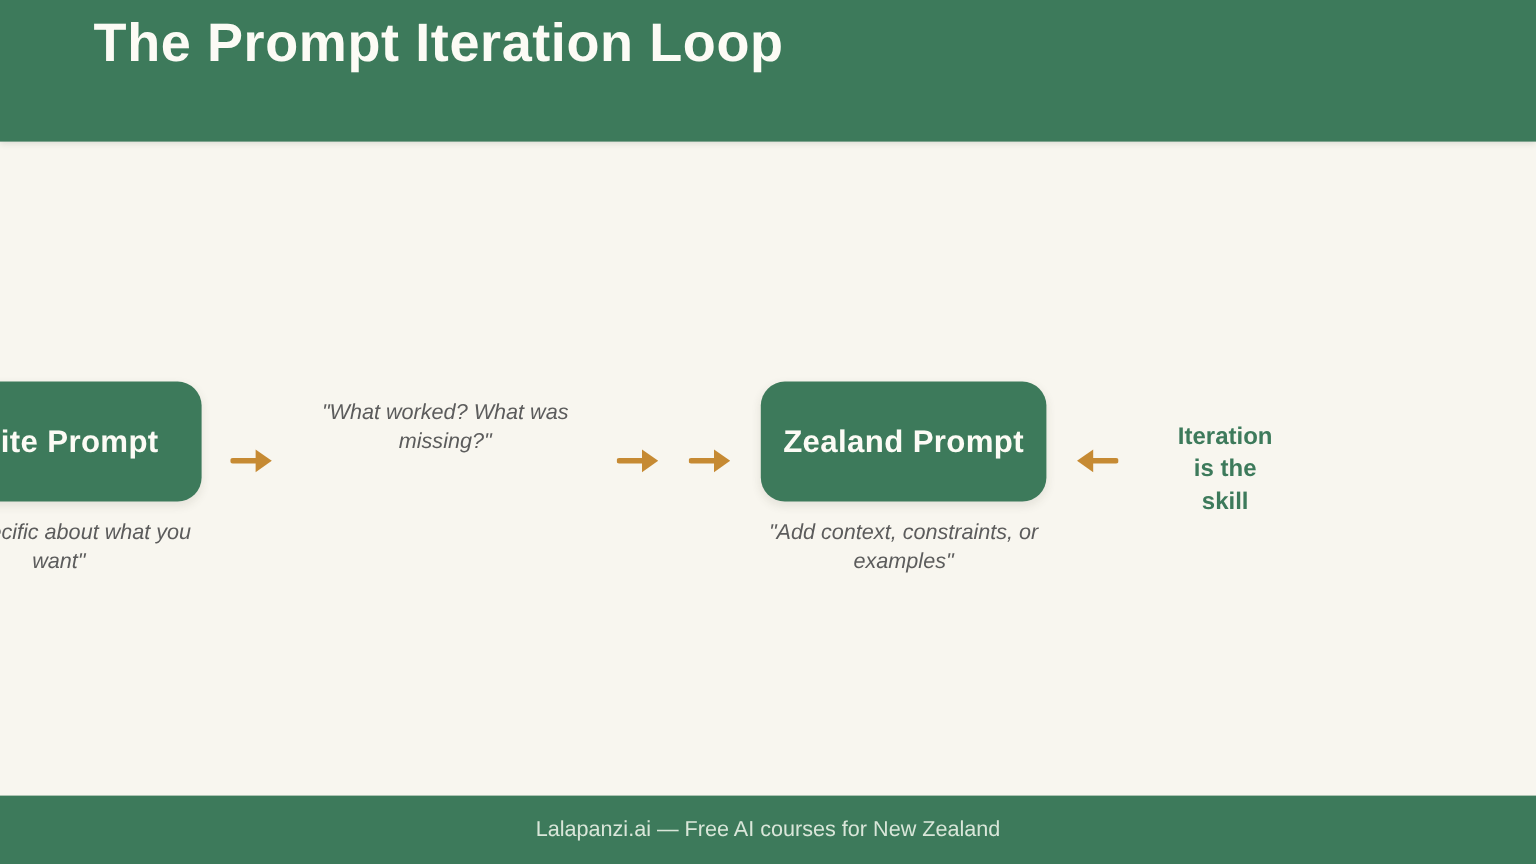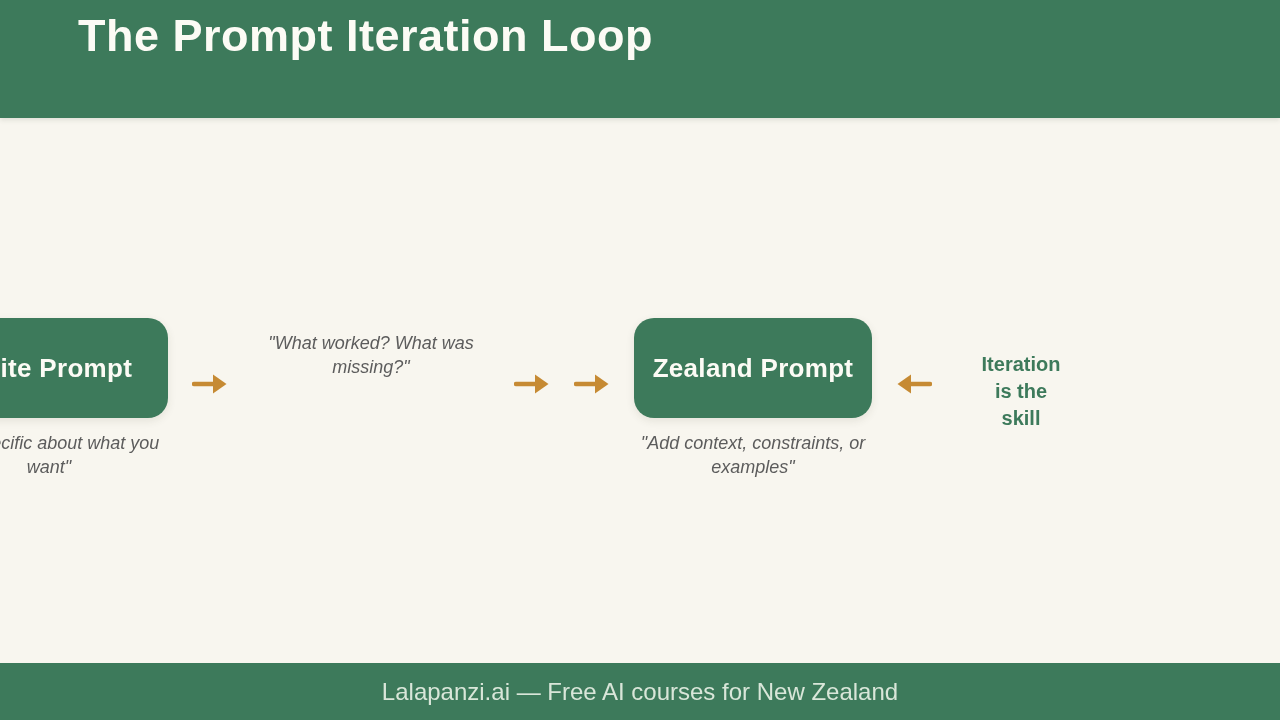--- a/index.html
+++ b/index.html
@@ -87,21 +87,21 @@
     white-space: pre-line;
   }
   .footer {
     position: absolute; bottom: 0; left: 0;
     width: 100%; height: 57px;
     background: var(--green);
     display: flex; align-items: center; justify-content: center;
   }
   .footer-text {
     color: var(--footer_text);
-    font-size: 24px;
+    font-size: 18px;
   }
 </style>
 </head>
 <body>
 
 <header class="header">
   <h1>The Prompt Iteration Loop</h1>
 </header>
 
 <main class="flow">

